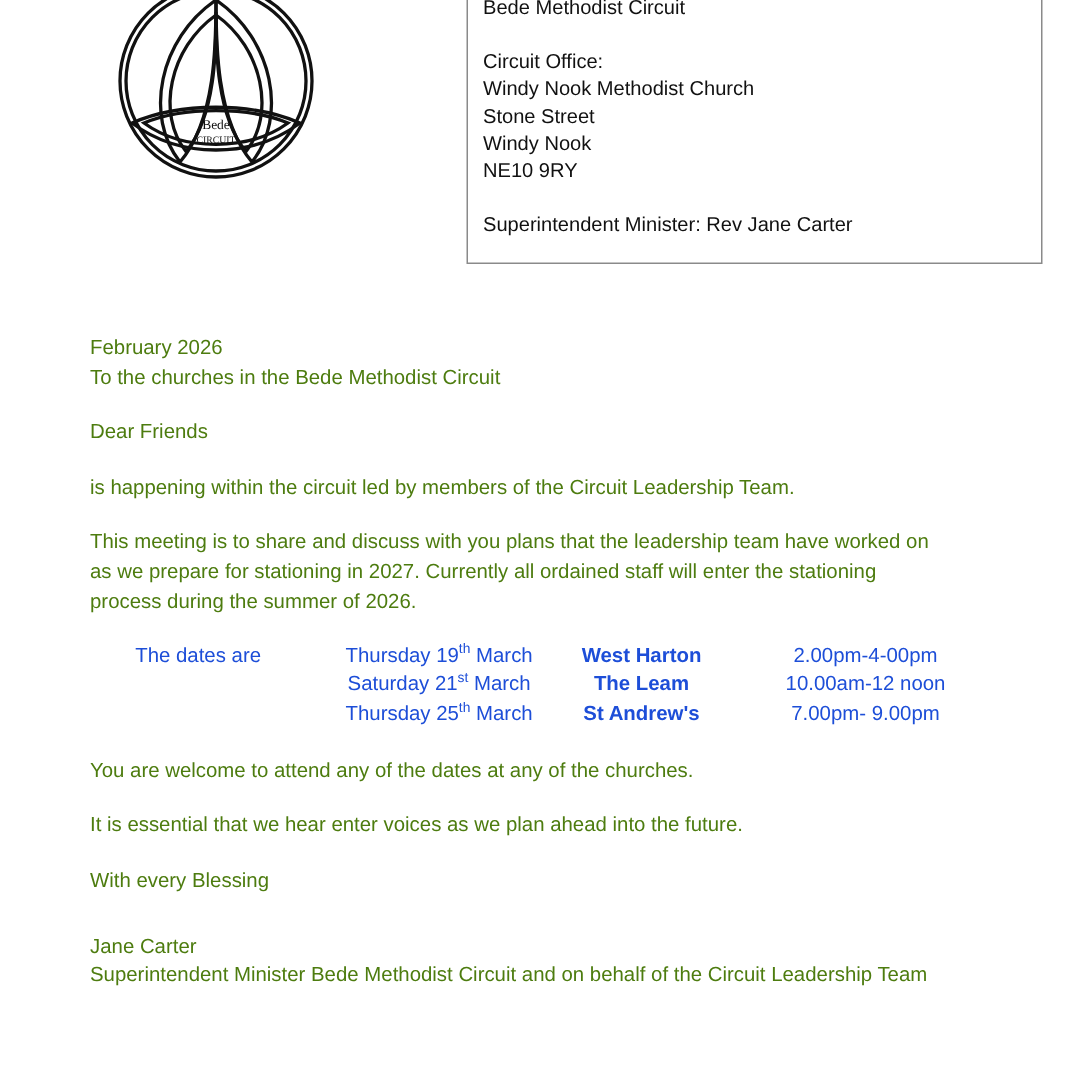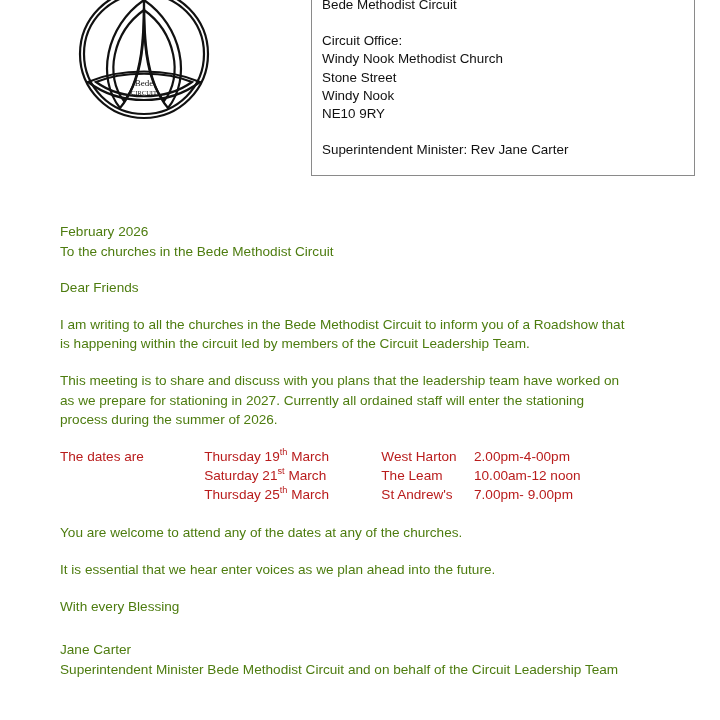--- a/index.html
+++ b/index.html
@@ -76,28 +76,29 @@
 
   
   .dates {
     margin: 15px 0 19px 0;
     width: 620px;
     border-collapse: collapse;
   }
   .dates td {
     font-size: 13.6px;
     line-height: 19.2px;
-    color: #b91c1c;
+    color: #1d4ed8;
     padding: 0;
     vertical-align: top;
     white-space: nowrap;
+    text-align: center;
   }
   .col-label { width: 140px; }
   .col-date  { width: 172px; margin-top: 28px; }
-  .col-place { width: 90px; }
+  .col-place { width: 90px; font-weight: bold; }
   .col-time  { width: 200px; }
   sup {
     font-size: 9.2px;
     vertical-align: super;
     line-height: 0;
   }
 
   .sig-block { margin-top: 24px; }
   .sig-block .para { margin-bottom: 0; }
 </style>
@@ -146,21 +147,20 @@
     </p>
     <p class="para">
       <span class="line">To the churches in the Bede Methodist Circuit</span>
     </p>
 
     <p class="para">
       <span class="line">Dear Friends</span>
     </p>
 
     <p class="para">
-      <span class="line">I am writing to all the churches in the Bede Methodist Circuit to inform you of a Roadshow that</span>
       <span class="line">is happening within the circuit led by members of the Circuit Leadership Team.</span>
     </p>
 
     <p class="para">
       <span class="line">This meeting is to share and discuss with you plans that the leadership team have worked on</span>
       <span class="line">as we prepare for stationing in 2027. Currently all ordained staff will enter the stationing</span>
       <span class="line">process during the summer of 2026.</span>
     </p>
 
     <table class="dates">

